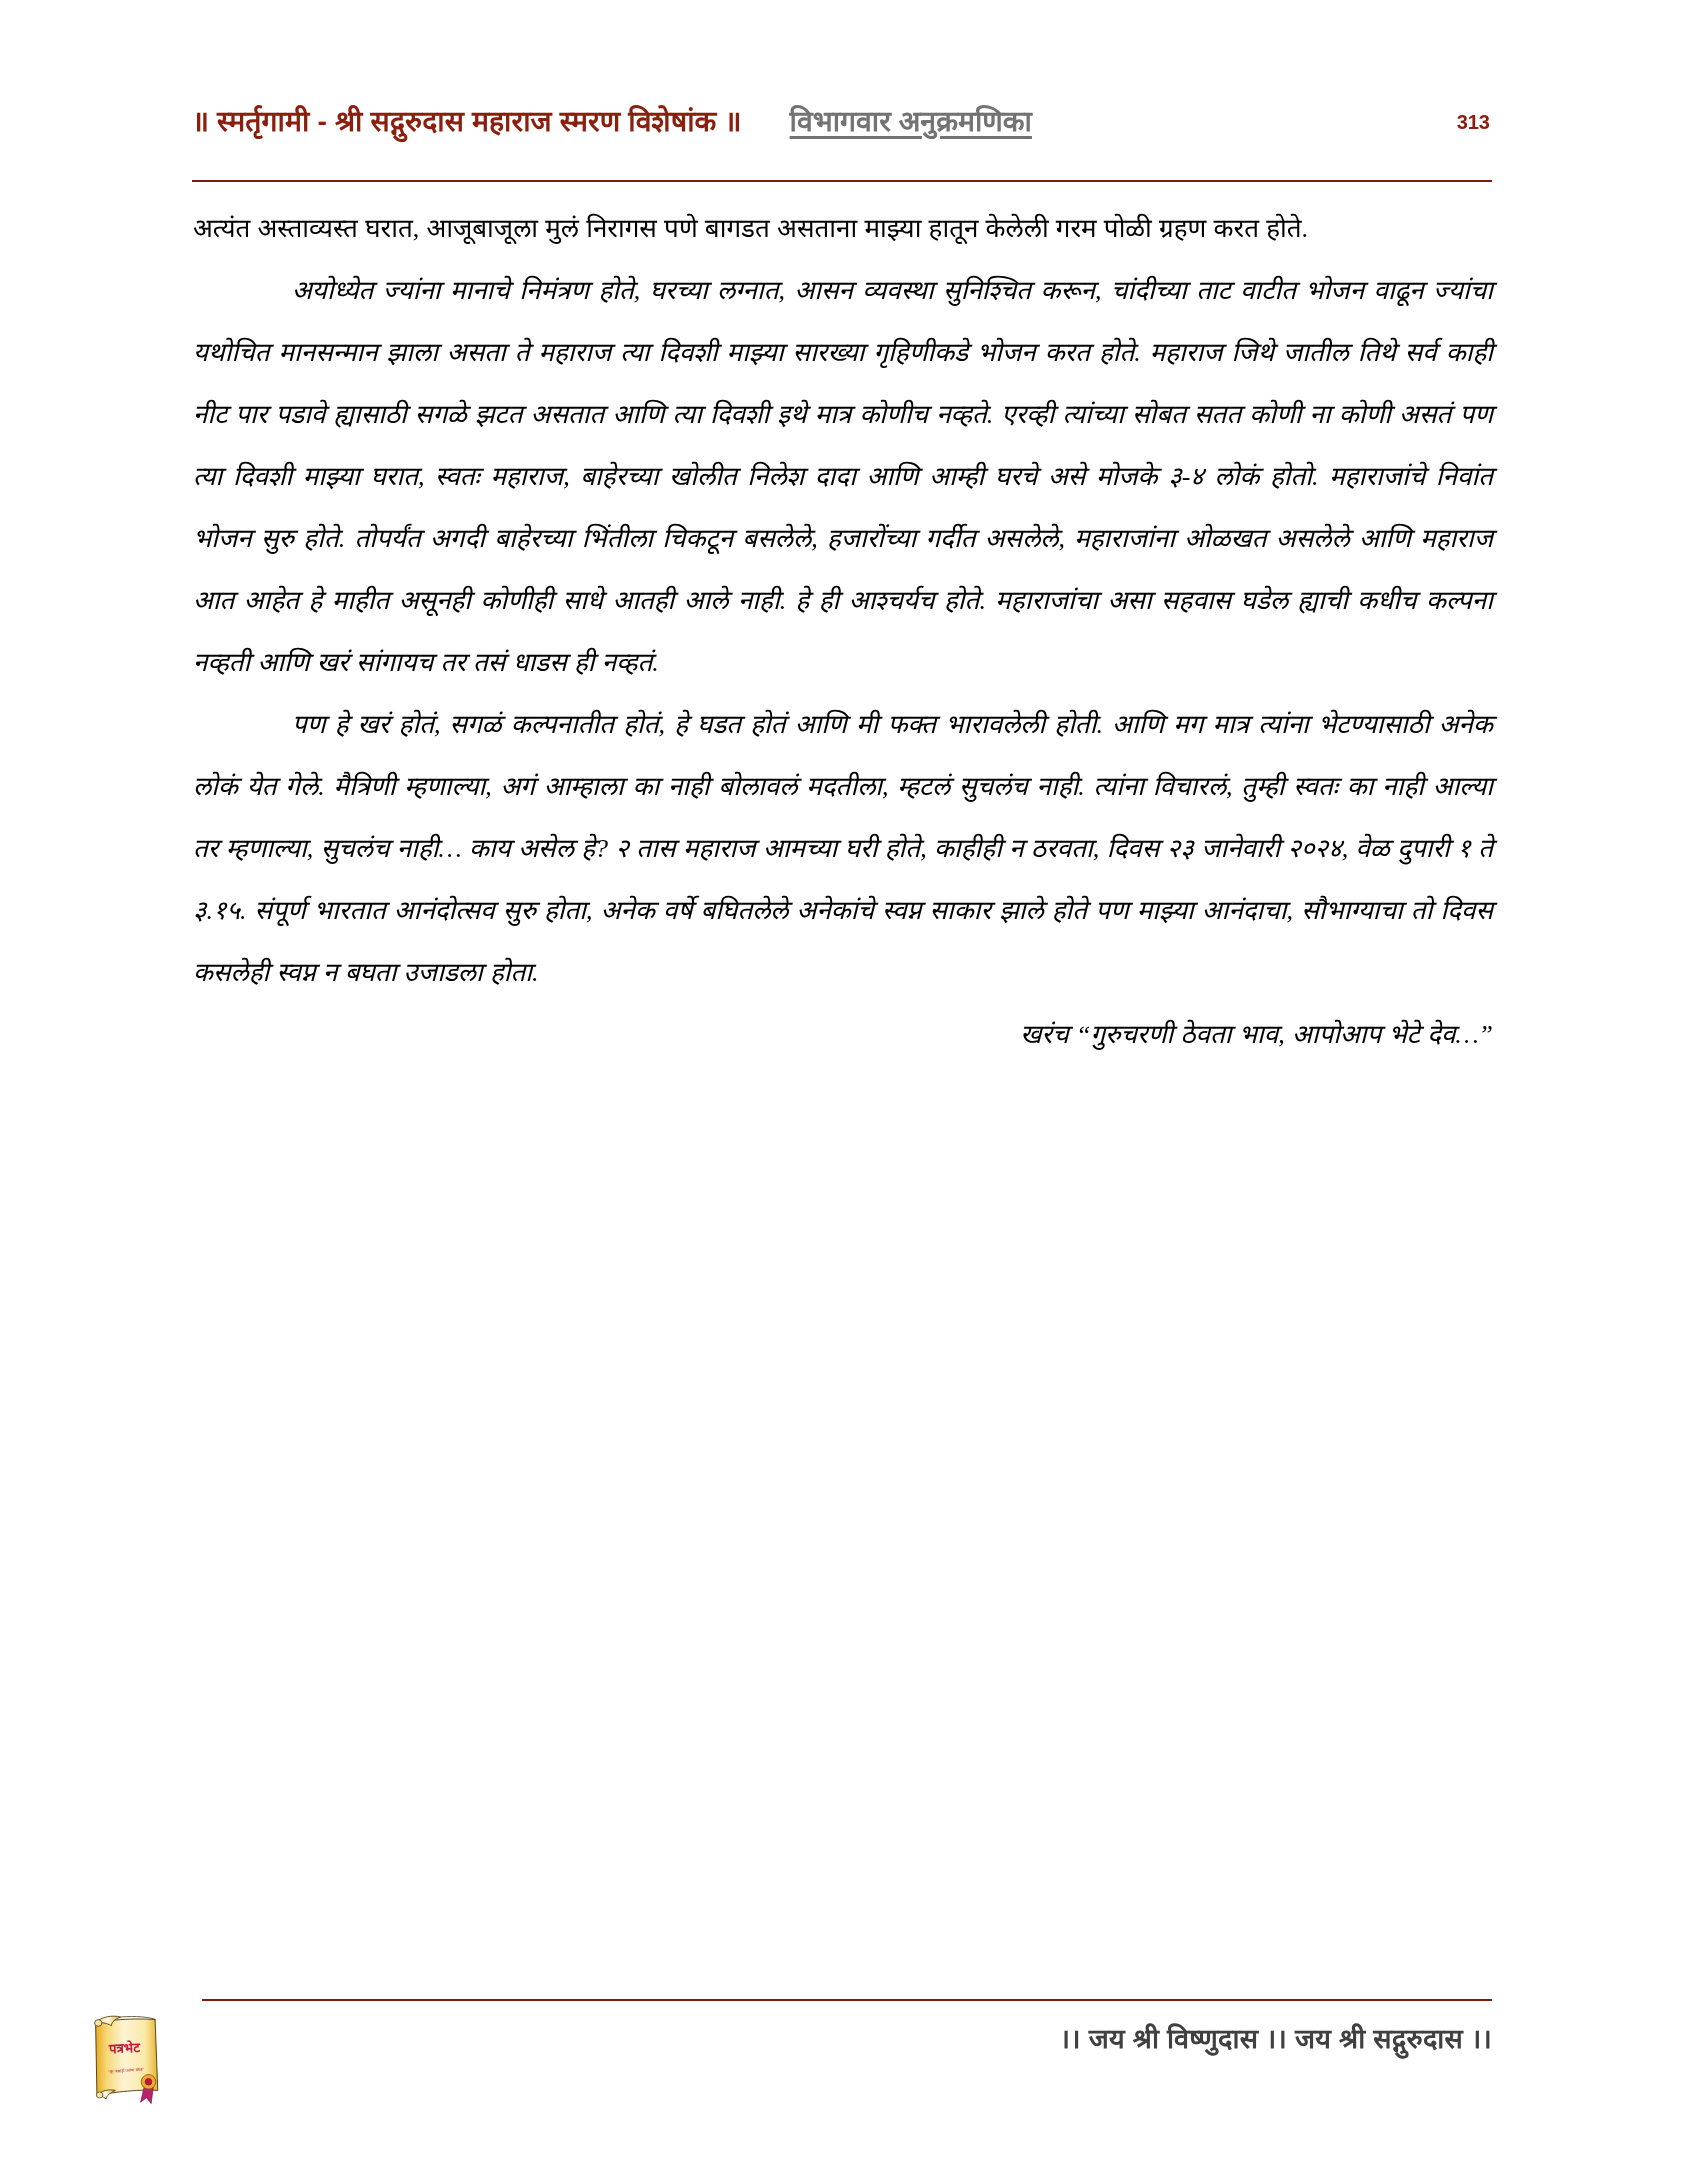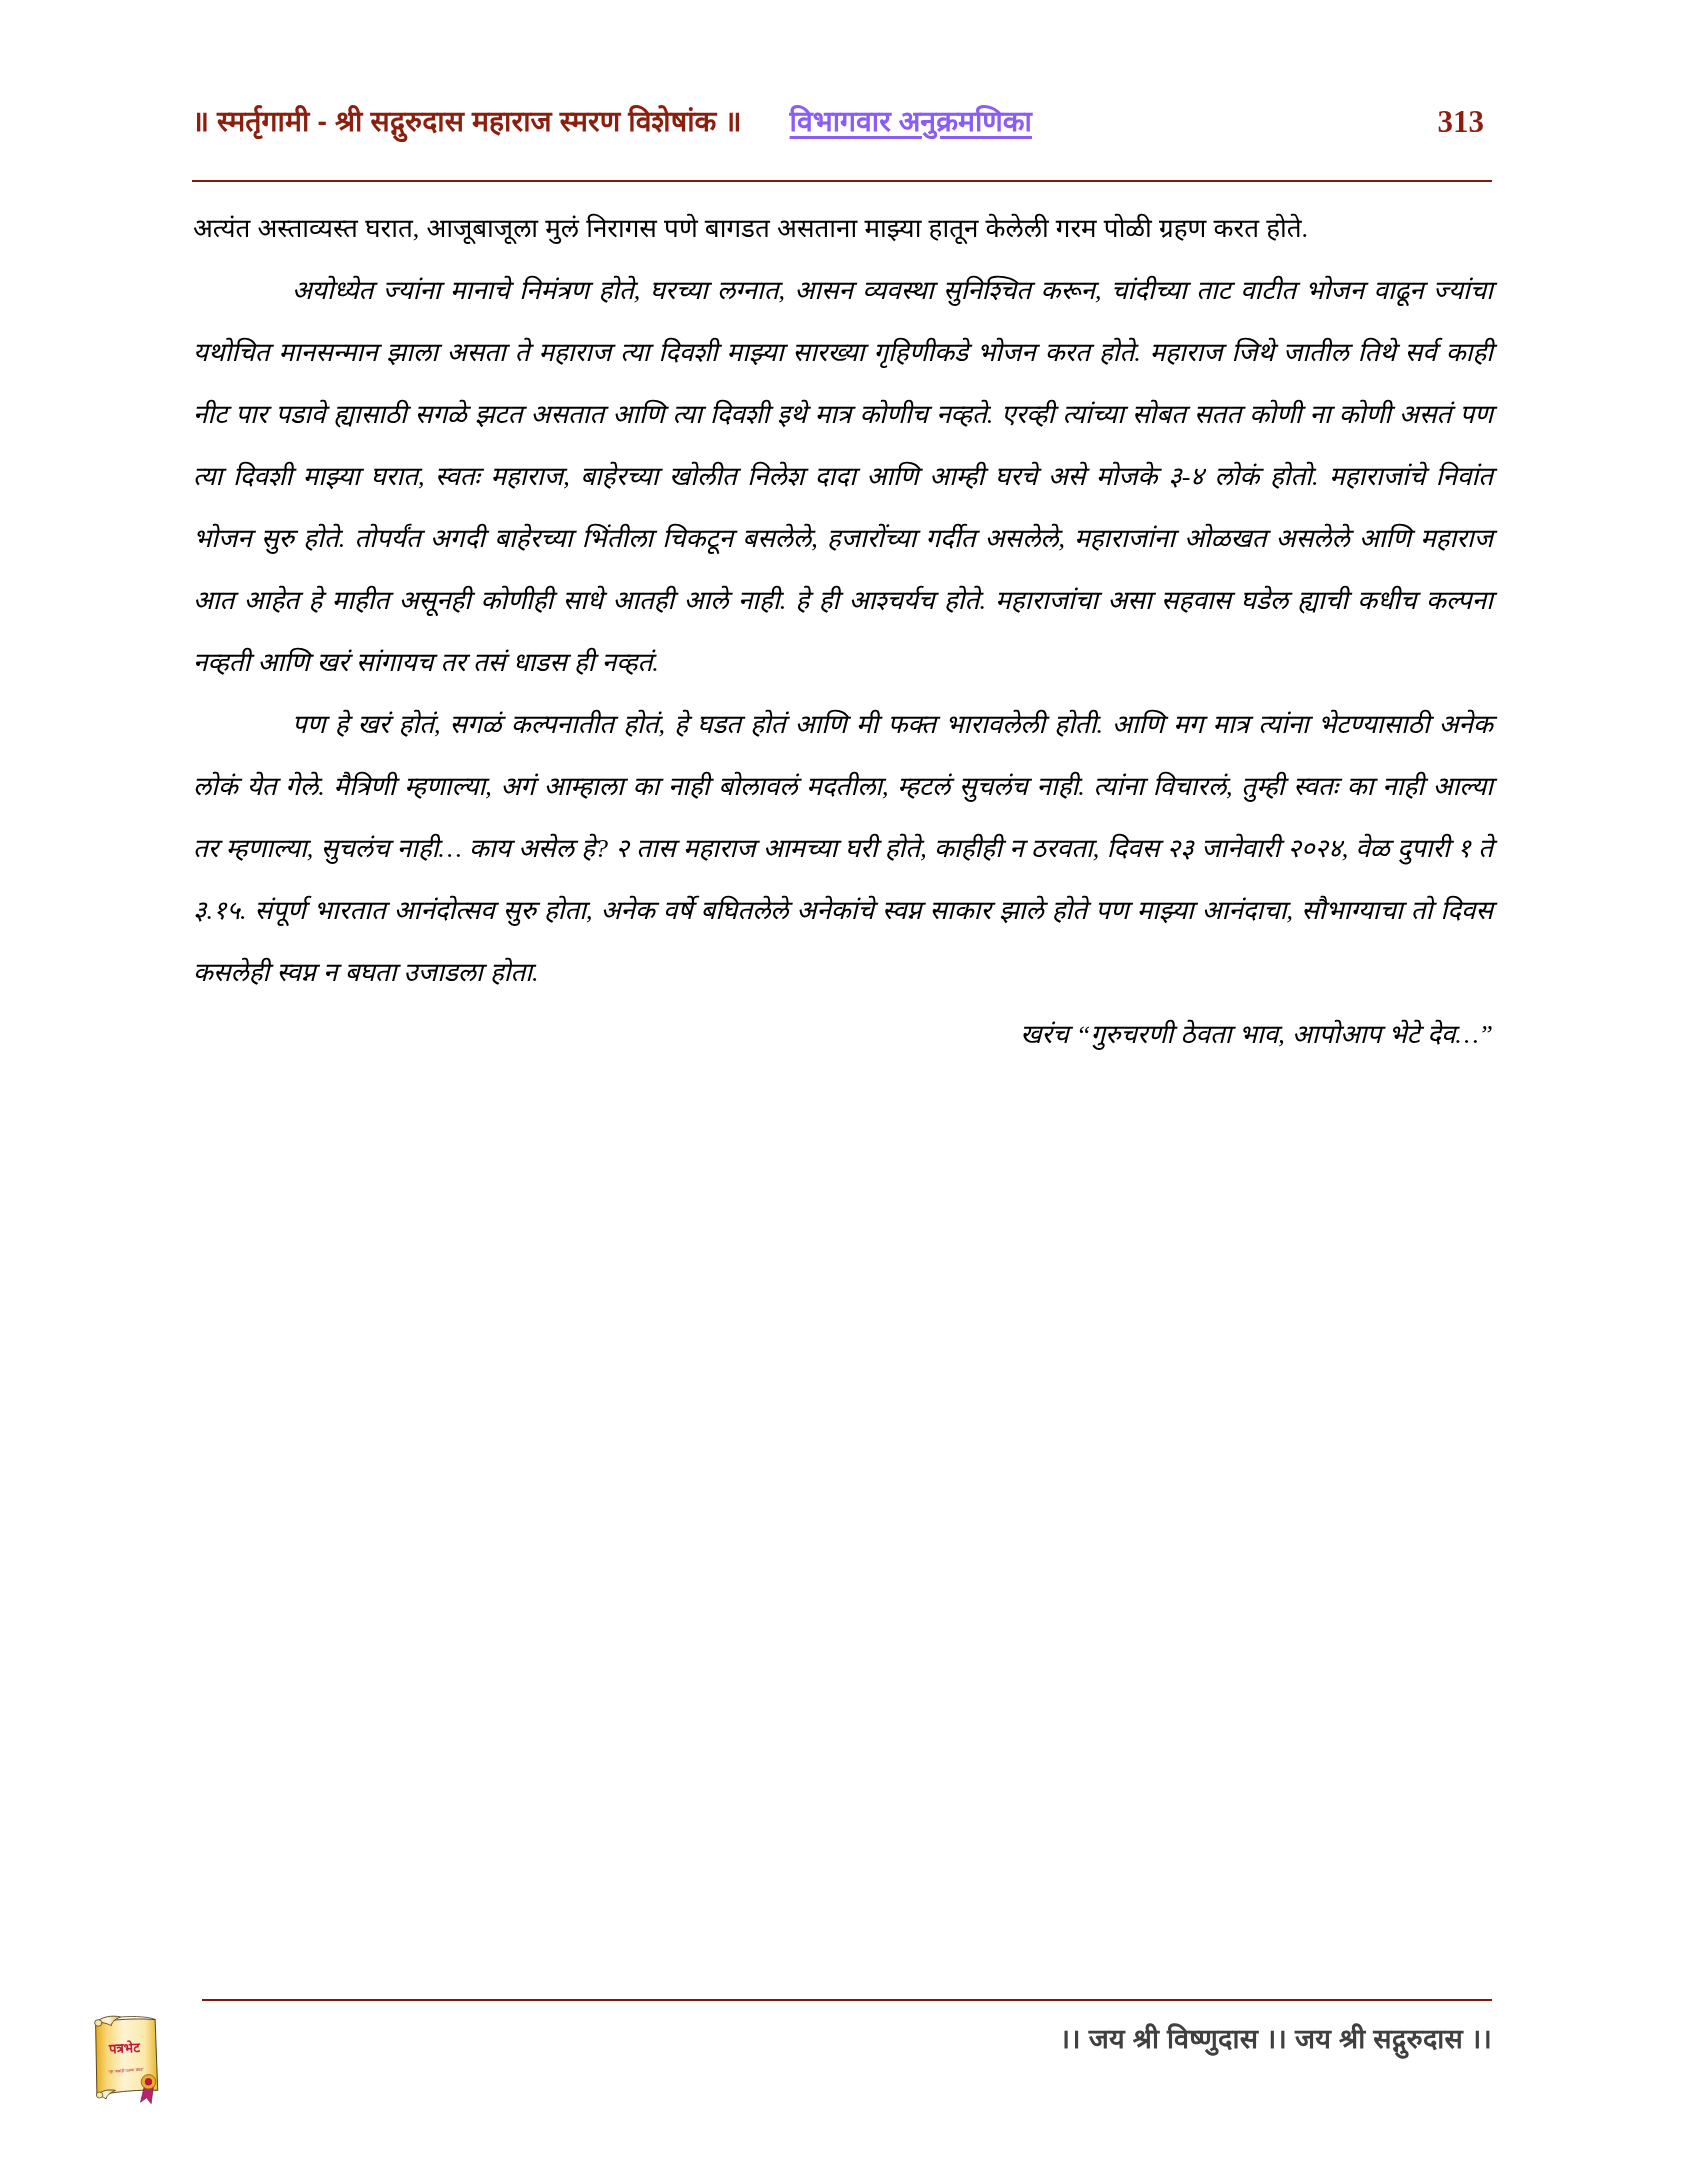--- a/index.html
+++ b/index.html
@@ -37,39 +37,39 @@
   .header-title {
     color: #8c1e0e;
     font-size: 28.4px;
     font-weight: 700;
     letter-spacing: 0.1px;
     white-space: nowrap;
     line-height: 1;
     font-family: "Liberation Sans", "DejaVu Sans", sans-serif;
   }
   .header-link {
-    color: #8b5cf6;
+    color: #737373;
     font-size: 28.4px;
     font-weight: 700;
     text-decoration: underline;
     text-underline-offset: 5.3px;
     text-decoration-thickness: 2.6px;
     white-space: nowrap;
     margin-left: 48px;
     line-height: 1;
     font-family: "Liberation Sans", "DejaVu Sans", sans-serif;
   }
   .header-pageno {
     color: #8c1e0e;
-    font-size: 31px;
+    font-size: 20px;
     font-weight: 700;
     margin-left: auto;
-    margin-right: 8px;
+    margin-right: 2px;
     line-height: 1;
-    font-family: Liberation Serif, serif;
+    font-family: Liberation Sans, sans-serif;
   }
   .header-rule {
     position: absolute;
     left: 192px;
     top: 180px;
     width: 1300px;
     height: 0;
     border-top: 2.6px solid #7d1a0b;
   }
 

